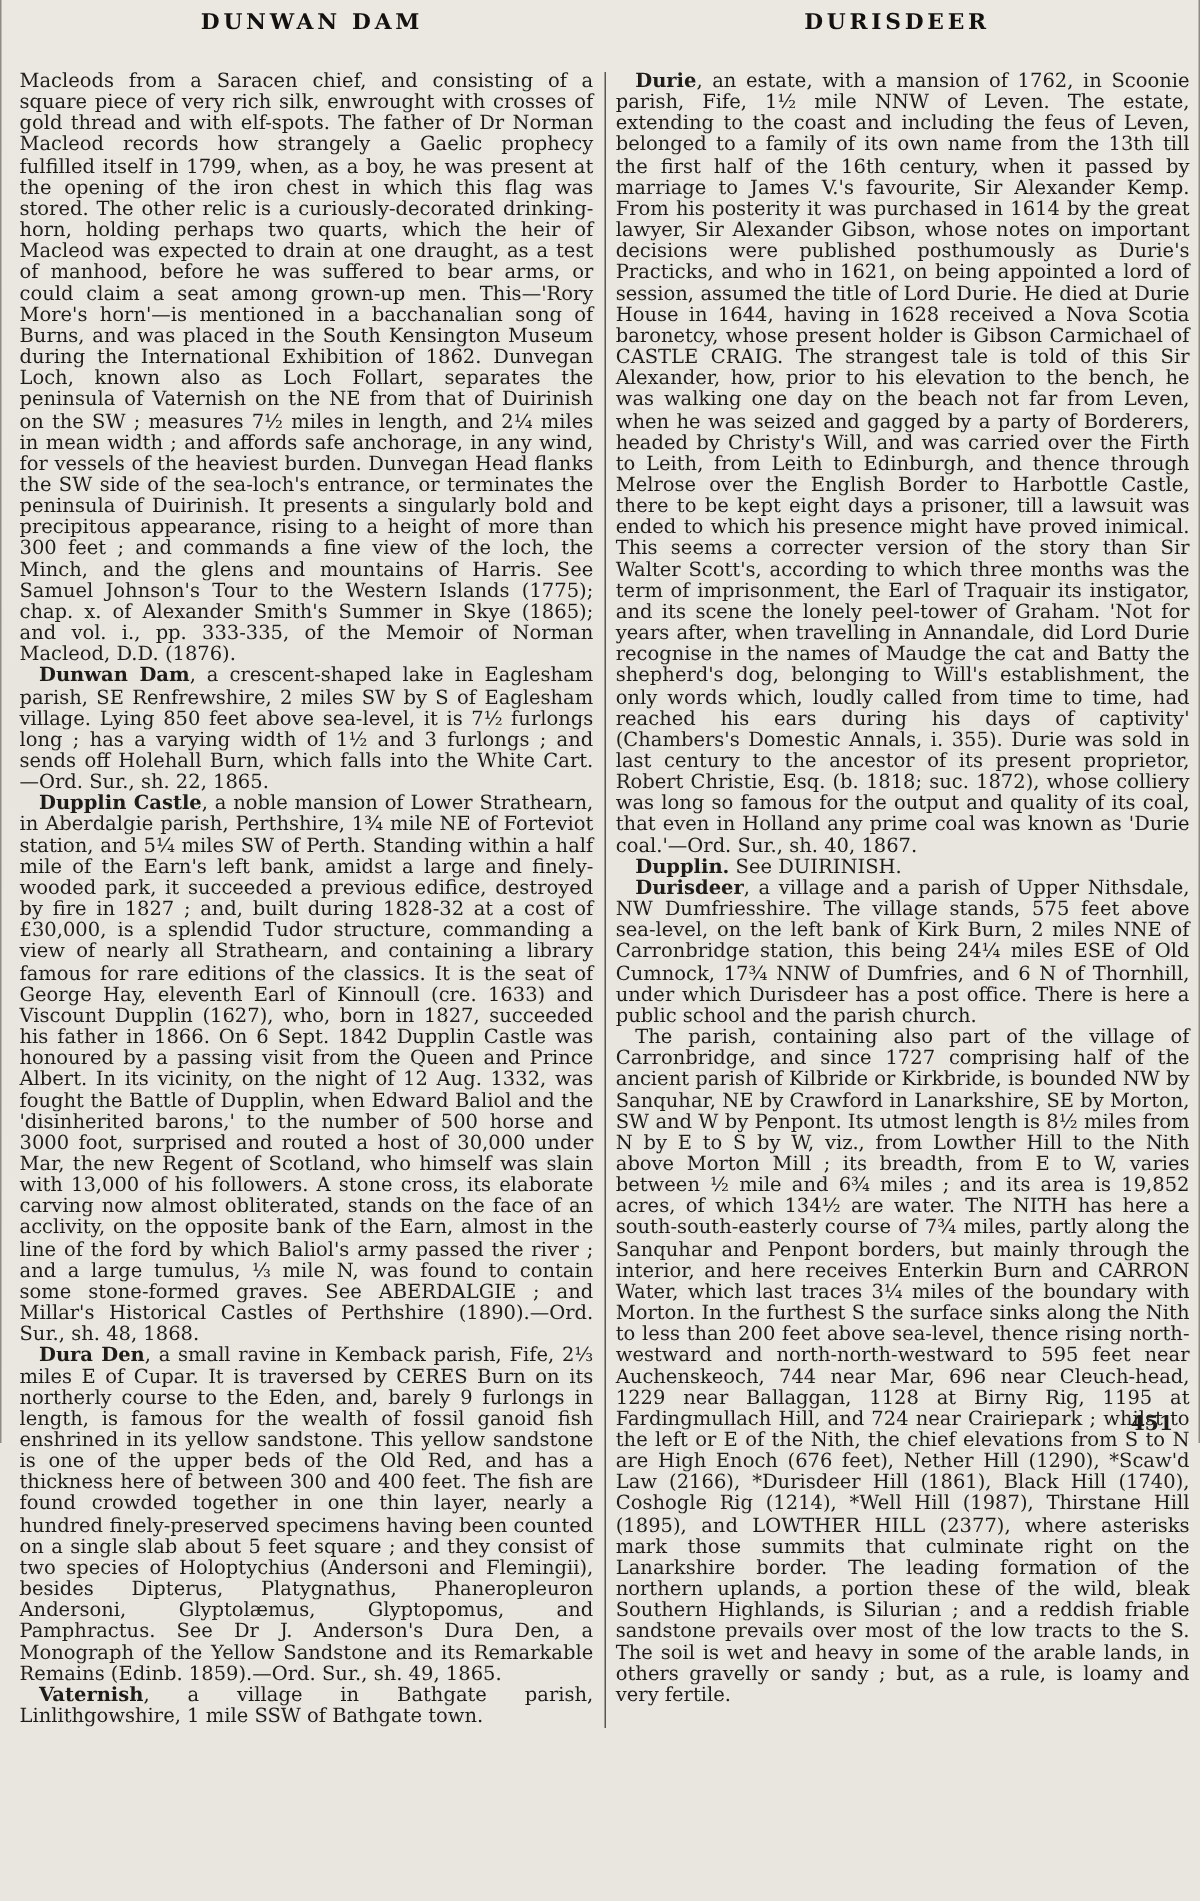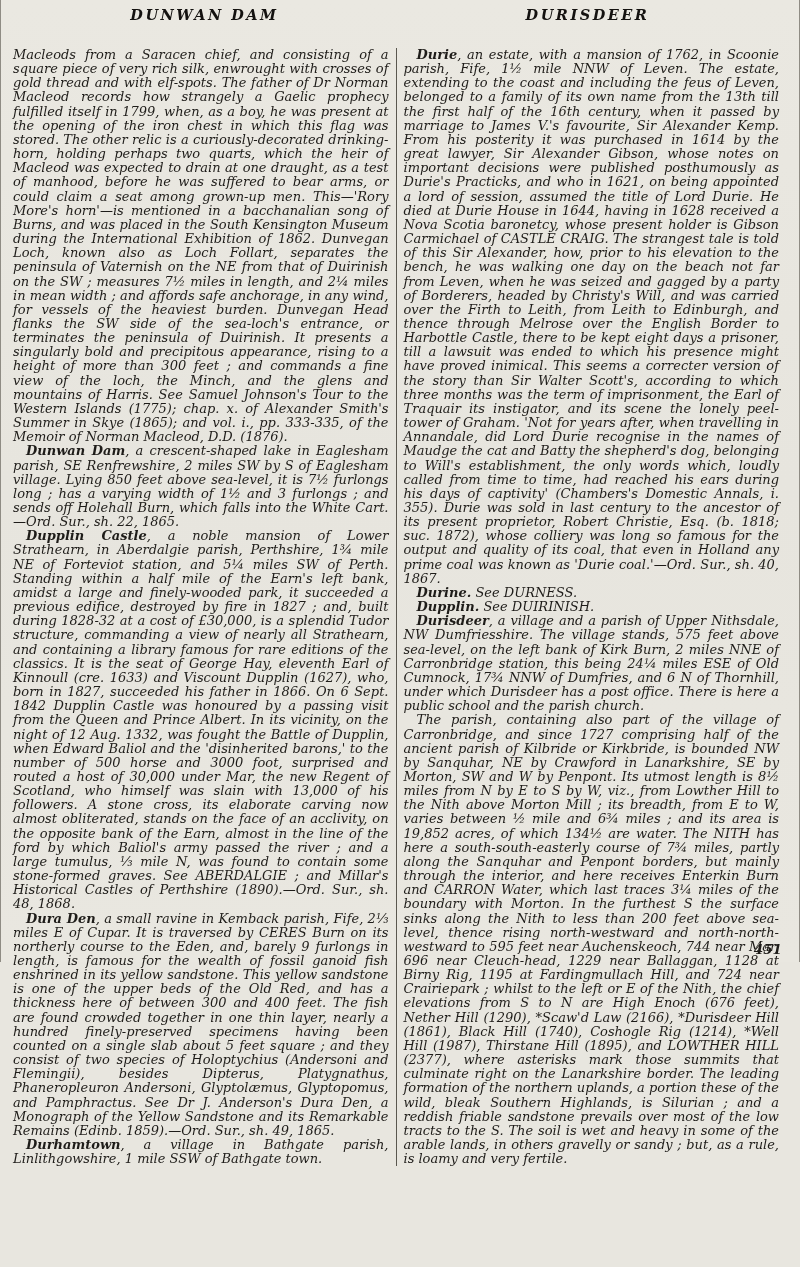--- a/index.html
+++ b/index.html
@@ -7,25 +7,24 @@
   body {
     width: 800px; height: 1267px;
     background: #e8e6df;
     font-family: "DejaVu Serif", "Liberation Serif", serif;
     color: #1e1c19;
     overflow: hidden;
   }
   .page {
     position: relative;
     width: 800px; height: 962px;
-    padding: 6px 20px 18px 12px;
+    padding: 6px 6px 18px 12px;
     border-left: 1px solid #8f8c84;
     border-right: 1px solid #8f8c84;
     background: linear-gradient(180deg, #eae8e1 0%, #e7e5de 50%, #e9e7e0 100%);
-    font-style: italic;
   }
   .running-heads { display: flex; margin-bottom: 5px; }
   .running-head {
     flex: 1; text-align: center; font-weight: bold;
     font-size: 14.5px; letter-spacing: 2.5px; color: #141210;
   }
   .columns { display: flex; align-items: stretch; margin-top: 25px; }
   .column {
     flex: 1; font-size: 13px; line-height: 14.15px;
     text-align: justify; hyphens: auto; -webkit-hyphens: auto;
@@ -48,26 +47,25 @@
     <div class="running-head">DUNWAN DAM</div>
     <div class="running-head">DURISDEER</div>
   </div>
 
   <div class="columns">
     <div class="column">
         <p class="para">Macleods from a Saracen chief, and consisting of a square piece of very rich silk, enwrought with crosses of gold thread and with elf-spots. The father of Dr Norman Macleod records how strangely a Gaelic prophecy fulfilled itself in 1799, when, as a boy, he was present at the opening of the iron chest in which this flag was stored. The other relic is a curiously-decorated drinking-horn, holding perhaps two quarts, which the heir of Macleod was expected to drain at one draught, as a test of manhood, before he was suffered to bear arms, or could claim a seat among grown-up men. This—'Rory More's horn'—is mentioned in a bacchanalian song of Burns, and was placed in the South Kensington Museum during the International Exhibition of 1862. Dunvegan Loch, known also as Loch Follart, separates the peninsula of Vaternish on the NE from that of Duirinish on the SW ; measures 7½ miles in length, and 2¼ miles in mean width ; and affords safe anchorage, in any wind, for vessels of the heaviest burden. Dunvegan Head flanks the SW side of the sea-loch's entrance, or terminates the peninsula of Duirinish. It presents a singularly bold and precipitous appearance, rising to a height of more than 300 feet ; and commands a fine view of the loch, the Minch, and the glens and mountains of Harris. See Samuel Johnson's Tour to the Western Islands (1775); chap. x. of Alexander Smith's Summer in Skye (1865); and vol. i., pp. 333-335, of the Memoir of Norman Macleod, D.D. (1876).</p>
         <p class="para indent"><b>Dunwan Dam</b>, a crescent-shaped lake in Eaglesham parish, SE Renfrewshire, 2 miles SW by S of Eaglesham village. Lying 850 feet above sea-level, it is 7½ furlongs long ; has a varying width of 1½ and 3 furlongs ; and sends off Holehall Burn, which falls into the White Cart.—Ord. Sur., sh. 22, 1865.</p>
         <p class="para indent"><b>Dupplin Castle</b>, a noble mansion of Lower Strathearn, in Aberdalgie parish, Perthshire, 1¾ mile NE of Forteviot station, and 5¼ miles SW of Perth. Standing within a half mile of the Earn's left bank, amidst a large and finely-wooded park, it succeeded a previous edifice, destroyed by fire in 1827 ; and, built during 1828-32 at a cost of £30,000, is a splendid Tudor structure, commanding a view of nearly all Strathearn, and containing a library famous for rare editions of the classics. It is the seat of George Hay, eleventh Earl of Kinnoull (cre. 1633) and Viscount Dupplin (1627), who, born in 1827, succeeded his father in 1866. On 6 Sept. 1842 Dupplin Castle was honoured by a passing visit from the Queen and Prince Albert. In its vicinity, on the night of 12 Aug. 1332, was fought the Battle of Dupplin, when Edward Baliol and the 'disinherited barons,' to the number of 500 horse and 3000 foot, surprised and routed a host of 30,000 under Mar, the new Regent of Scotland, who himself was slain with 13,000 of his followers. A stone cross, its elaborate carving now almost obliterated, stands on the face of an acclivity, on the opposite bank of the Earn, almost in the line of the ford by which Baliol's army passed the river ; and a large tumulus, ⅓ mile N, was found to contain some stone-formed graves. See ABERDALGIE ; and Millar's Historical Castles of Perthshire (1890).—Ord. Sur., sh. 48, 1868.</p>
         <p class="para indent"><b>Dura Den</b>, a small ravine in Kemback parish, Fife, 2⅓ miles E of Cupar. It is traversed by CERES Burn on its northerly course to the Eden, and, barely 9 furlongs in length, is famous for the wealth of fossil ganoid fish enshrined in its yellow sandstone. This yellow sandstone is one of the upper beds of the Old Red, and has a thickness here of between 300 and 400 feet. The fish are found crowded together in one thin layer, nearly a hundred finely-preserved specimens having been counted on a single slab about 5 feet square ; and they consist of two species of Holoptychius (Andersoni and Flemingii), besides Dipterus, Platygnathus, Phaneropleuron Andersoni, Glyptolæmus, Glyptopomus, and Pamphractus. See Dr J. Anderson's Dura Den, a Monograph of the Yellow Sandstone and its Remarkable Remains (Edinb. 1859).—Ord. Sur., sh. 49, 1865.</p>
-        <p class="para indent"><b>Durhamtown</b>, a village in Bathgate parish, Linlithgowshire, 1 mile SSW of Bathgate town.</p>
+        <p class="para indent"><b>Vaternish</b>, a village in Bathgate parish, Linlithgowshire, 1 mile SSW of Bathgate town.</p>
       </div>
     <div class="column-divider"></div>
     <div class="column">
         <p class="para indent"><b>Durie</b>, an estate, with a mansion of 1762, in Scoonie parish, Fife, 1½ mile NNW of Leven. The estate, extending to the coast and including the feus of Leven, belonged to a family of its own name from the 13th till the first half of the 16th century, when it passed by marriage to James V.'s favourite, Sir Alexander Kemp. From his posterity it was purchased in 1614 by the great lawyer, Sir Alexander Gibson, whose notes on important decisions were published posthumously as Durie's Practicks, and who in 1621, on being appointed a lord of session, assumed the title of Lord Durie. He died at Durie House in 1644, having in 1628 received a Nova Scotia baronetcy, whose present holder is Gibson Carmichael of CASTLE CRAIG. The strangest tale is told of this Sir Alexander, how, prior to his elevation to the bench, he was walking one day on the beach not far from Leven, when he was seized and gagged by a party of Borderers, headed by Christy's Will, and was carried over the Firth to Leith, from Leith to Edinburgh, and thence through Melrose over the English Border to Harbottle Castle, there to be kept eight days a prisoner, till a lawsuit was ended to which his presence might have proved inimical. This seems a correcter version of the story than Sir Walter Scott's, according to which three months was the term of imprisonment, the Earl of Traquair its instigator, and its scene the lonely peel-tower of Graham. 'Not for years after, when travelling in Annandale, did Lord Durie recognise in the names of Maudge the cat and Batty the shepherd's dog, belonging to Will's establishment, the only words which, loudly called from time to time, had reached his ears during his days of captivity' (Chambers's Domestic Annals, i. 355). Durie was sold in last century to the ancestor of its present proprietor, Robert Christie, Esq. (b. 1818; suc. 1872), whose colliery was long so famous for the output and quality of its coal, that even in Holland any prime coal was known as 'Durie coal.'—Ord. Sur., sh. 40, 1867.</p>
-        <p class="para indent"><b>Durine.</b> See DURNESS.</p>
         <p class="para indent"><b>Dupplin.</b> See DUIRINISH.</p>
         <p class="para indent"><b>Durisdeer</b>, a village and a parish of Upper Nithsdale, NW Dumfriesshire. The village stands, 575 feet above sea-level, on the left bank of Kirk Burn, 2 miles NNE of Carronbridge station, this being 24¼ miles ESE of Old Cumnock, 17¾ NNW of Dumfries, and 6 N of Thornhill, under which Durisdeer has a post office. There is here a public school and the parish church.</p>
         <p class="para indent">The parish, containing also part of the village of Carronbridge, and since 1727 comprising half of the ancient parish of Kilbride or Kirkbride, is bounded NW by Sanquhar, NE by Crawford in Lanarkshire, SE by Morton, SW and W by Penpont. Its utmost length is 8½ miles from N by E to S by W, viz., from Lowther Hill to the Nith above Morton Mill ; its breadth, from E to W, varies between ½ mile and 6¾ miles ; and its area is 19,852 acres, of which 134½ are water. The NITH has here a south-south-easterly course of 7¾ miles, partly along the Sanquhar and Penpont borders, but mainly through the interior, and here receives Enterkin Burn and CARRON Water, which last traces 3¼ miles of the boundary with Morton. In the furthest S the surface sinks along the Nith to less than 200 feet above sea-level, thence rising north-westward and north-north-westward to 595 feet near Auchenskeoch, 744 near Mar, 696 near Cleuch-head, 1229 near Ballaggan, 1128 at Birny Rig, 1195 at Fardingmullach Hill, and 724 near Crairiepark ; whilst to the left or E of the Nith, the chief elevations from S to N are High Enoch (676 feet), Nether Hill (1290), *Scaw'd Law (2166), *Durisdeer Hill (1861), Black Hill (1740), Coshogle Rig (1214), *Well Hill (1987), Thirstane Hill (1895), and LOWTHER HILL (2377), where asterisks mark those summits that culminate right on the Lanarkshire border. The leading formation of the northern uplands, a portion these of the wild, bleak Southern Highlands, is Silurian ; and a reddish friable sandstone prevails over most of the low tracts to the S. The soil is wet and heavy in some of the arable lands, in others gravelly or sandy ; but, as a rule, is loamy and very fertile.</p>
       </div>
   </div>
 
   <div class="page-number">451</div>
 
 </div>
 

